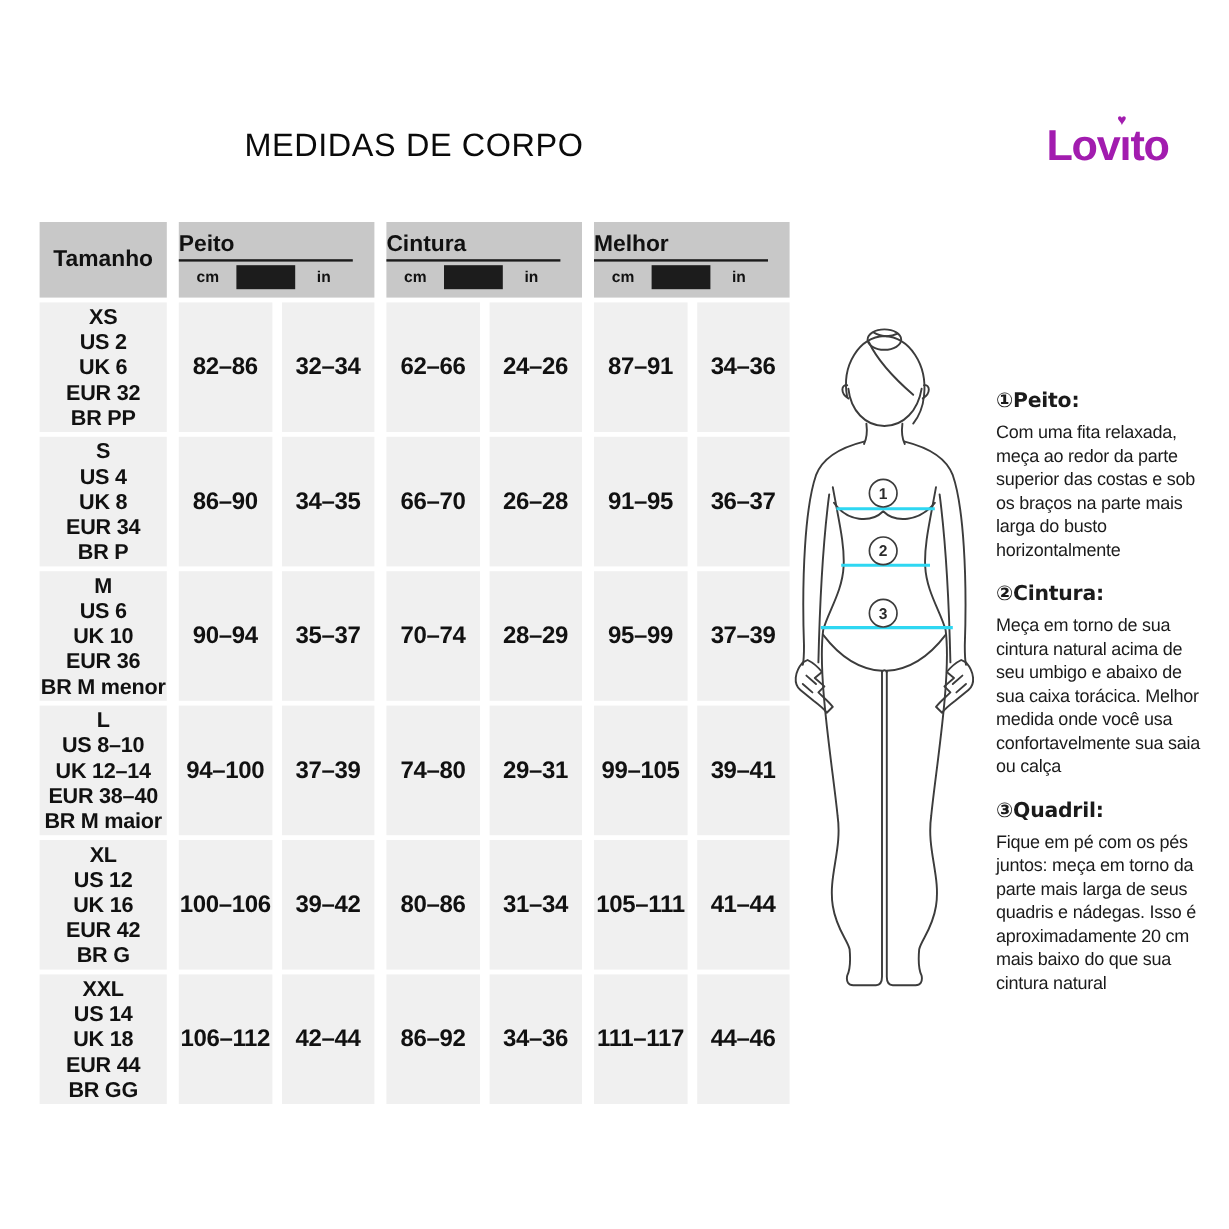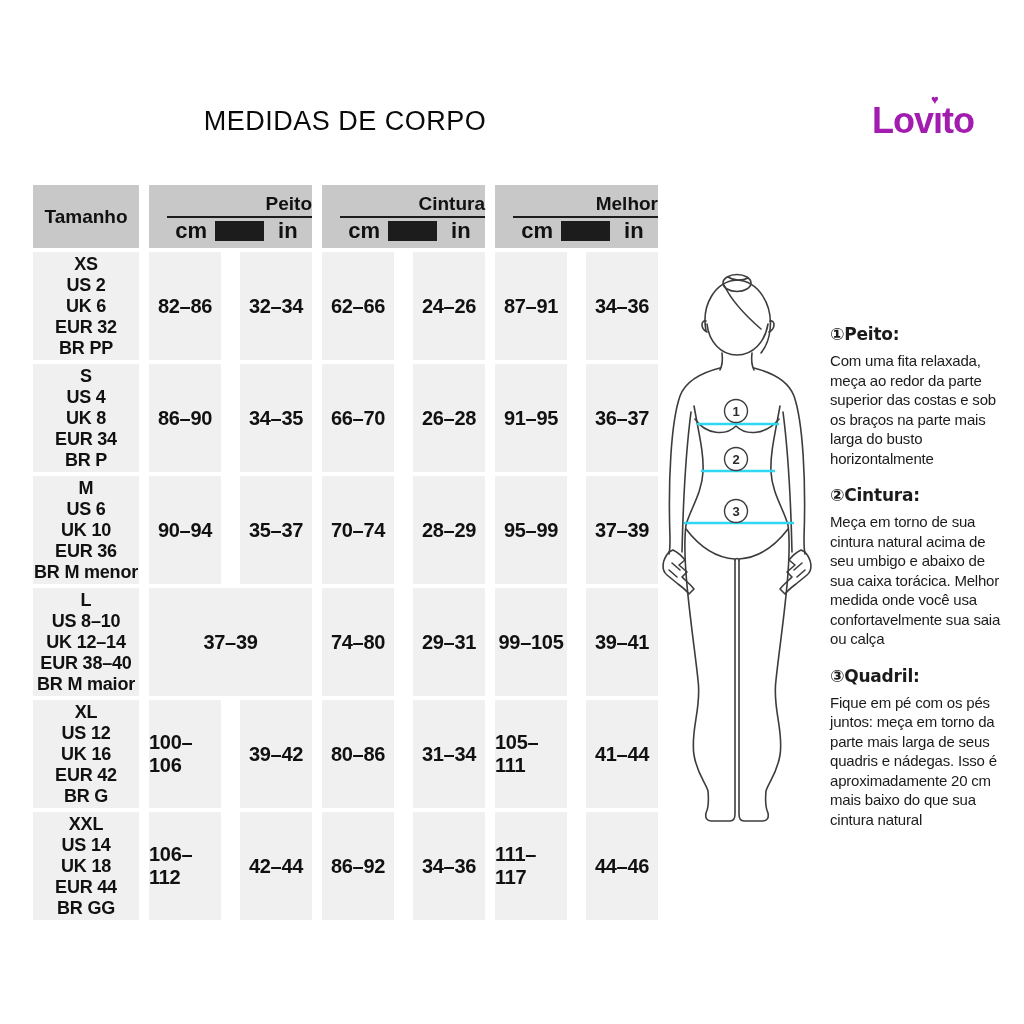--- a/index.html
+++ b/index.html
@@ -22,30 +22,30 @@
   .size-table{
     position:absolute;left:33px;top:185px;
     display:grid;grid-template-columns:106px 163px 163px 163px;
     grid-template-rows:63px repeat(6,108px);
     column-gap:10px;row-gap:4px;
   }
   .row{display:contents;}
   .th{background:#c8c8c8;}
   .th-size{display:flex;align-items:center;justify-content:center;
     font-size:19px;font-weight:bold;}
-  .th-group{display:flex;flex-direction:column;align-items:flex-end;justify-content:center;padding-top:3px;}
+  .th-group{display:flex;flex-direction:column;align-items:flex-start;justify-content:center;padding-top:3px;}
   .group-label{font-size:19px;font-weight:bold;line-height:22px;}
   .group-rule{width:calc(100% - 18px);height:2px;background:#1c1c1c;margin:1px 0 0 0;}
   .group-units{display:flex;align-items:center;width:calc(100% - 18px);height:26px;}
-  .group-units span{flex:1;text-align:center;font-size:22px;font-weight:bold;}
+  .group-units span{flex:1;text-align:center;font-size:13px;font-weight:bold;}
   .vdiv{width:2px;height:20px;background:#1c1c1c;}
   .cell{background:#f0f0f0;}
   .size-cell{display:flex;flex-direction:column;justify-content:center;
     font-size:18px;font-weight:bold;line-height:21px;letter-spacing:-.2px;text-align:center;}
-  .pair{display:flex;gap:19px;height:100%;}
+  .pair{display:flex;gap:8px;height:100%;}
   .val{flex:1;background:#f0f0f0;display:flex;align-items:center;justify-content:center;
     font-size:20px;font-weight:bold;letter-spacing:-.3px;}
   
   .figure{position:absolute;left:658px;top:258px;width:180px;height:600px;}
   
   .guide{position:absolute;left:830px;top:324px;width:180px;color:#1b1b1b;}
   .guide h3{
     margin:0 0 7px 0;font-size:17px;font-weight:bold;
     font-family:"DejaVu Sans",sans-serif;letter-spacing:-.2px;
   }
@@ -160,20 +160,21 @@
 
   <div class="row">
     <div class="cell size-cell">
       <span>L</span>
         <span>US 8–10</span>
         <span>UK 12–14</span>
         <span>EUR 38–40</span>
         <span>BR M maior</span>
     </div>
     <div class="pair">
+        <div class="val">94–100</div>
         <div class="val">37–39</div>
       </div>
     <div class="pair">
         <div class="val">74–80</div>
         <div class="val">29–31</div>
       </div>
     <div class="pair">
         <div class="val">99–105</div>
         <div class="val">39–41</div>
       </div>

